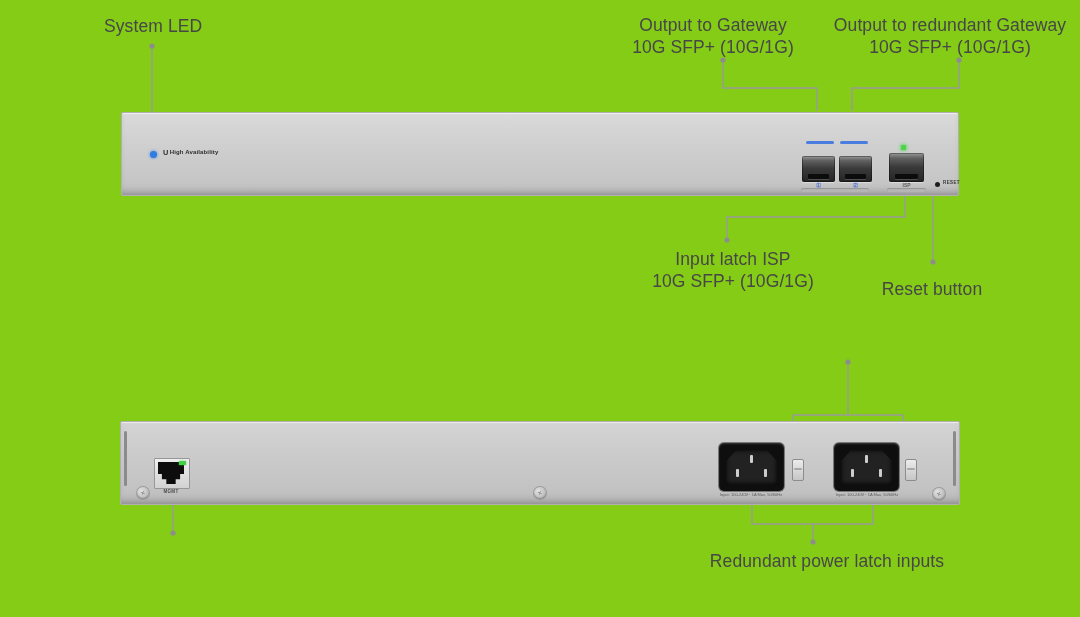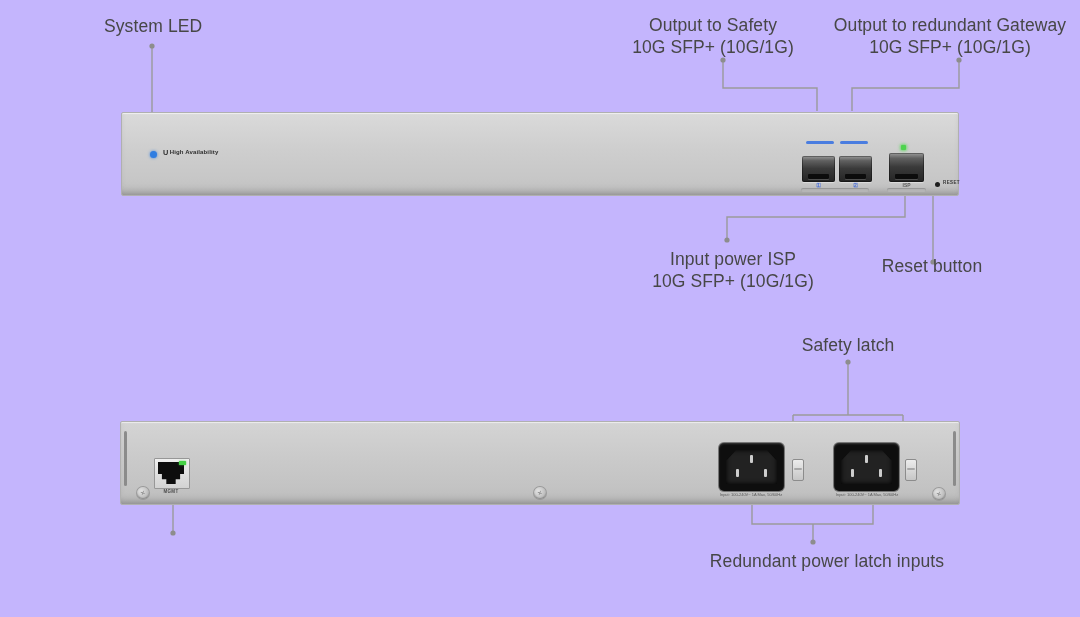--- a/index.html
+++ b/index.html
@@ -1,30 +1,30 @@
 <!DOCTYPE html>
 <html><head>
 <meta charset="utf-8">
 <style>
   html,body{margin:0;padding:0;background:#ffffff;}
   .canvas{
     position:relative;width:1080px;height:617px;overflow:hidden;
-    background:#c4b5fd;font-family:"Liberation Sans",sans-serif;
+    background:#84cc16;font-family:"Liberation Sans",sans-serif;
   }
   
   .callout{
     position:absolute;color:#474747;font-size:17.5px;line-height:21.5px;
     text-align:center;letter-spacing:.1px;white-space:nowrap;
   }
   .callout.left{text-align:left;}
   #c-sysled{left:104px;top:16px;}
   #c-outgw{left:600px;top:15px;width:226px;}
   #c-outrgw{left:828px;top:15px;width:244px;}
   #c-isp{left:620px;top:249px;width:226px;}
-  #c-reset{left:832px;top:256px;width:200px;}
+  #c-reset{left:832px;top:279px;width:200px;}
   #c-latch{left:748px;top:335px;width:200px;}
   #c-mgmt{left:62px;top:544px;width:220px;}
   #c-redpwr{left:677px;top:551px;width:300px;}
   
   .lines{position:absolute;left:0;top:0;pointer-events:none;}
   
   .panel{
     position:absolute;border:1px solid #b0b0b0;border-radius:2px;
     background:linear-gradient(180deg,#dadada 0%,#cecece 45%,#c7c7c7 80%,#bfbfbf 100%);
     box-shadow:inset 0 2px 1px -1px rgba(255,255,255,.6),
@@ -128,37 +128,36 @@
       <circle cx="933" cy="262" r="2.6"></circle>
       <circle cx="848" cy="362" r="2.6"></circle>
       <circle cx="813" cy="542" r="2.6"></circle>
       <circle cx="173" cy="533" r="2.6"></circle>
     </g>
   </svg>
 
   <div class="callout left" id="c-sysled">System LED</div>
 
   <div class="callout" id="c-outgw">
-    <div>Output to Safety</div>
+    <div>Output to Gateway</div>
     <div>10G SFP+ (10G/1G)</div>
   </div>
 
   <div class="callout" id="c-outrgw">
     <div>Output to redundant Gateway</div>
     <div>10G SFP+ (10G/1G)</div>
   </div>
 
   <div class="callout" id="c-isp">
-    <div>Input power ISP</div>
+    <div>Input latch ISP</div>
     <div>10G SFP+ (10G/1G)</div>
   </div>
 
   <div class="callout" id="c-reset">Reset button</div>
 
-  <div class="callout" id="c-latch">Safety latch</div>
 
 
   <div class="callout" id="c-redpwr">Redundant power latch inputs</div>
 
   <div class="panel" id="front-panel">
     <div class="sys-led"></div>
     <div class="brand">
       <span class="ulogo">U</span>
       <span class="btxt">High Availability</span>
     </div>

